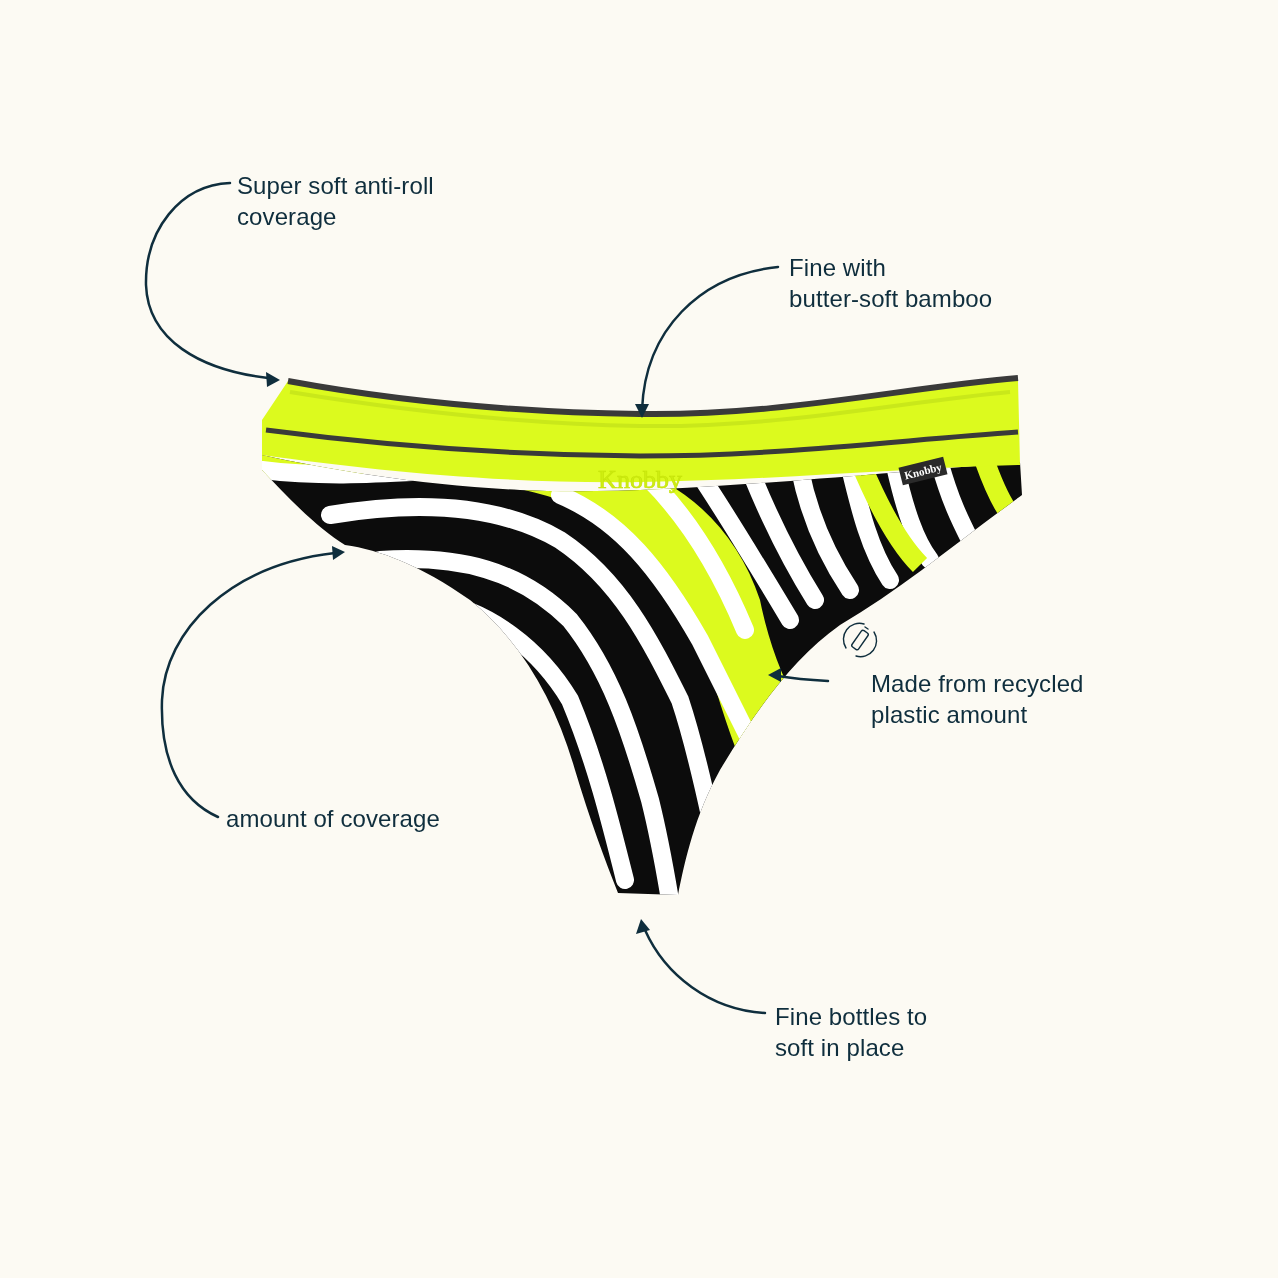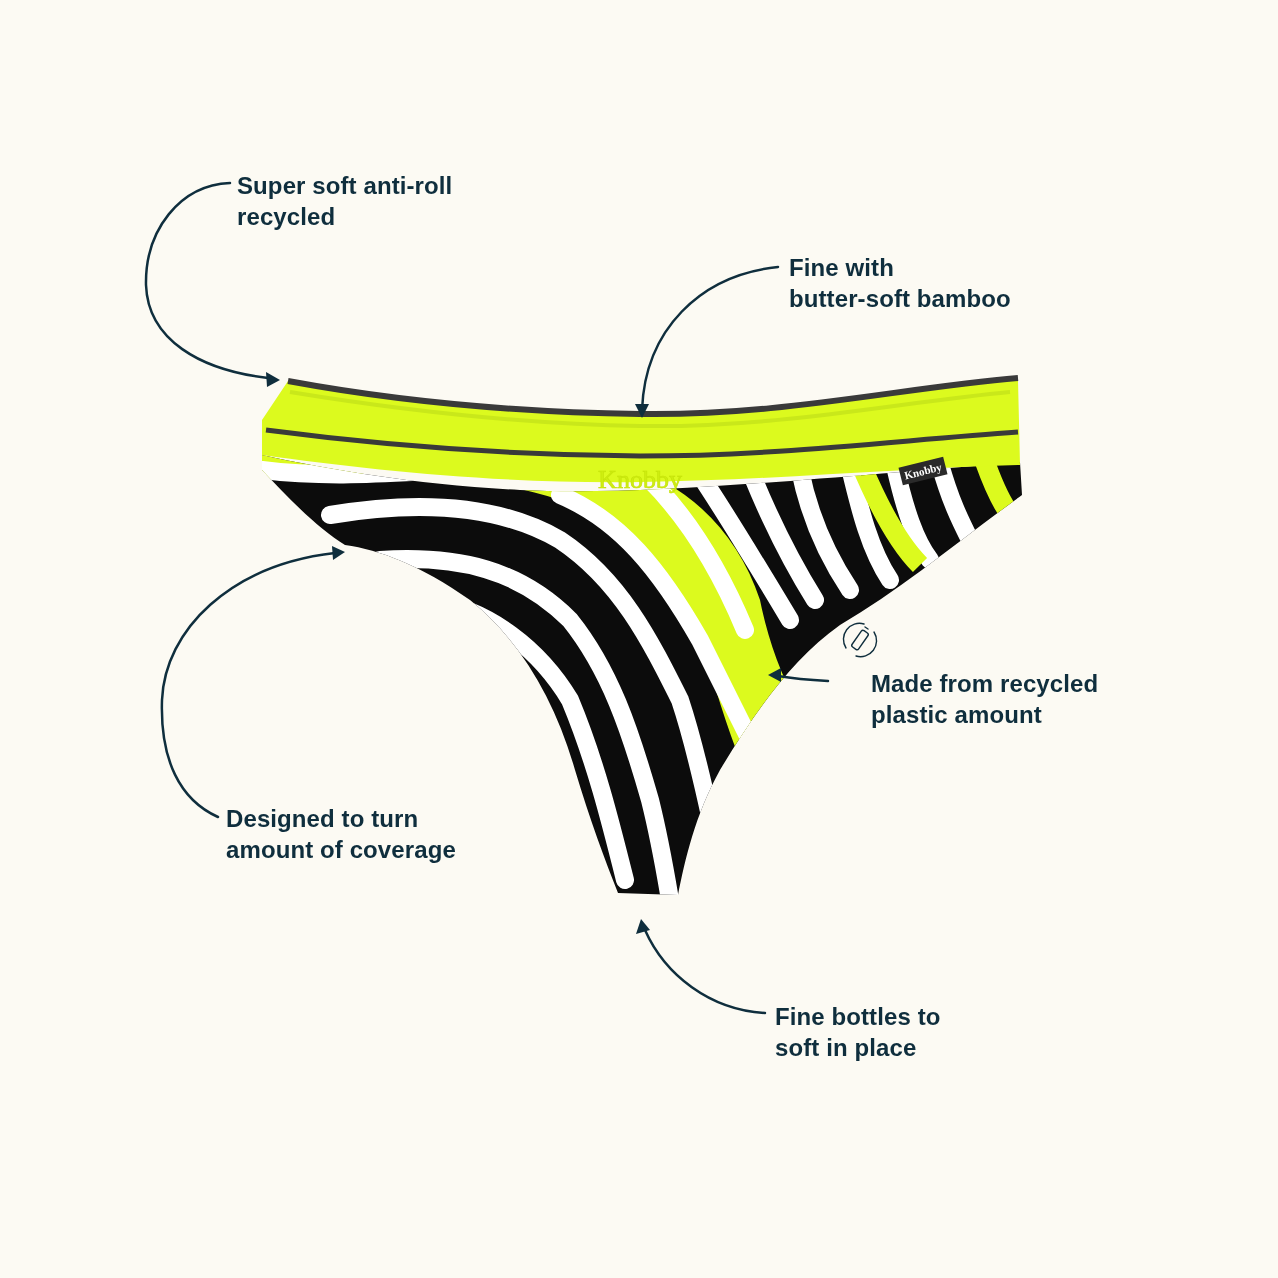--- a/index.html
+++ b/index.html
@@ -13,21 +13,21 @@
     .canvas { position: absolute; left: 0; top: 0; width: 1278px; height: 1278px; }
     .label {
       position: absolute;
       color: #0f2e3d;
       font-size: 24px;
       line-height: 31px;
       font-weight: 500;
       letter-spacing: 0.1px;
       white-space: nowrap;
     }
-    .label span { display: block; font-weight: bold; }
+    .label span { display: block; }
     #lbl-waistband { left: 237px; top: 170px; }
     #lbl-lined { left: 789px; top: 252px; }
     #lbl-recycled { left: 838px; top: 668px; margin-left: 33px; }
     #lbl-designed { left: 226px; top: 803px; }
     #lbl-elastic { left: 775px; top: 1001px; }
     .recycle-icon { position: absolute; left: 838px; top: 618px; width: 44px; height: 44px; }
   </style>
 </head>
 <body>
 
@@ -95,30 +95,29 @@
   <g fill="none" stroke="#0f2e3d" stroke-width="1.4" stroke-linecap="round">
     <path d="M8,30 A16,16 0 0 1 26,6"></path>
     <path d="M36,14 A16,16 0 0 1 18,38"></path>
     <rect x="18" y="12" width="8" height="20" rx="2" transform="rotate(35 22 22)"></rect>
     <path d="M27,9 L30,11"></path>
   </g>
 </svg>
 
 <div class="label" id="lbl-waistband">
   <span>Super soft anti-roll</span>
-  <span>recycled</span>
+  <span>coverage</span>
 </div>
 <div class="label" id="lbl-lined">
   <span>Fine with</span>
   <span>butter-soft bamboo</span>
 </div>
 <div class="label" id="lbl-recycled">
   <span>Made from recycled</span>
   <span>plastic amount</span>
 </div>
 <div class="label" id="lbl-designed">
-  <span>Designed to turn</span>
   <span>amount of coverage</span>
 </div>
 <div class="label" id="lbl-elastic">
   <span>Fine bottles to</span>
   <span>soft in place</span>
 </div>
 
 </body></html>

